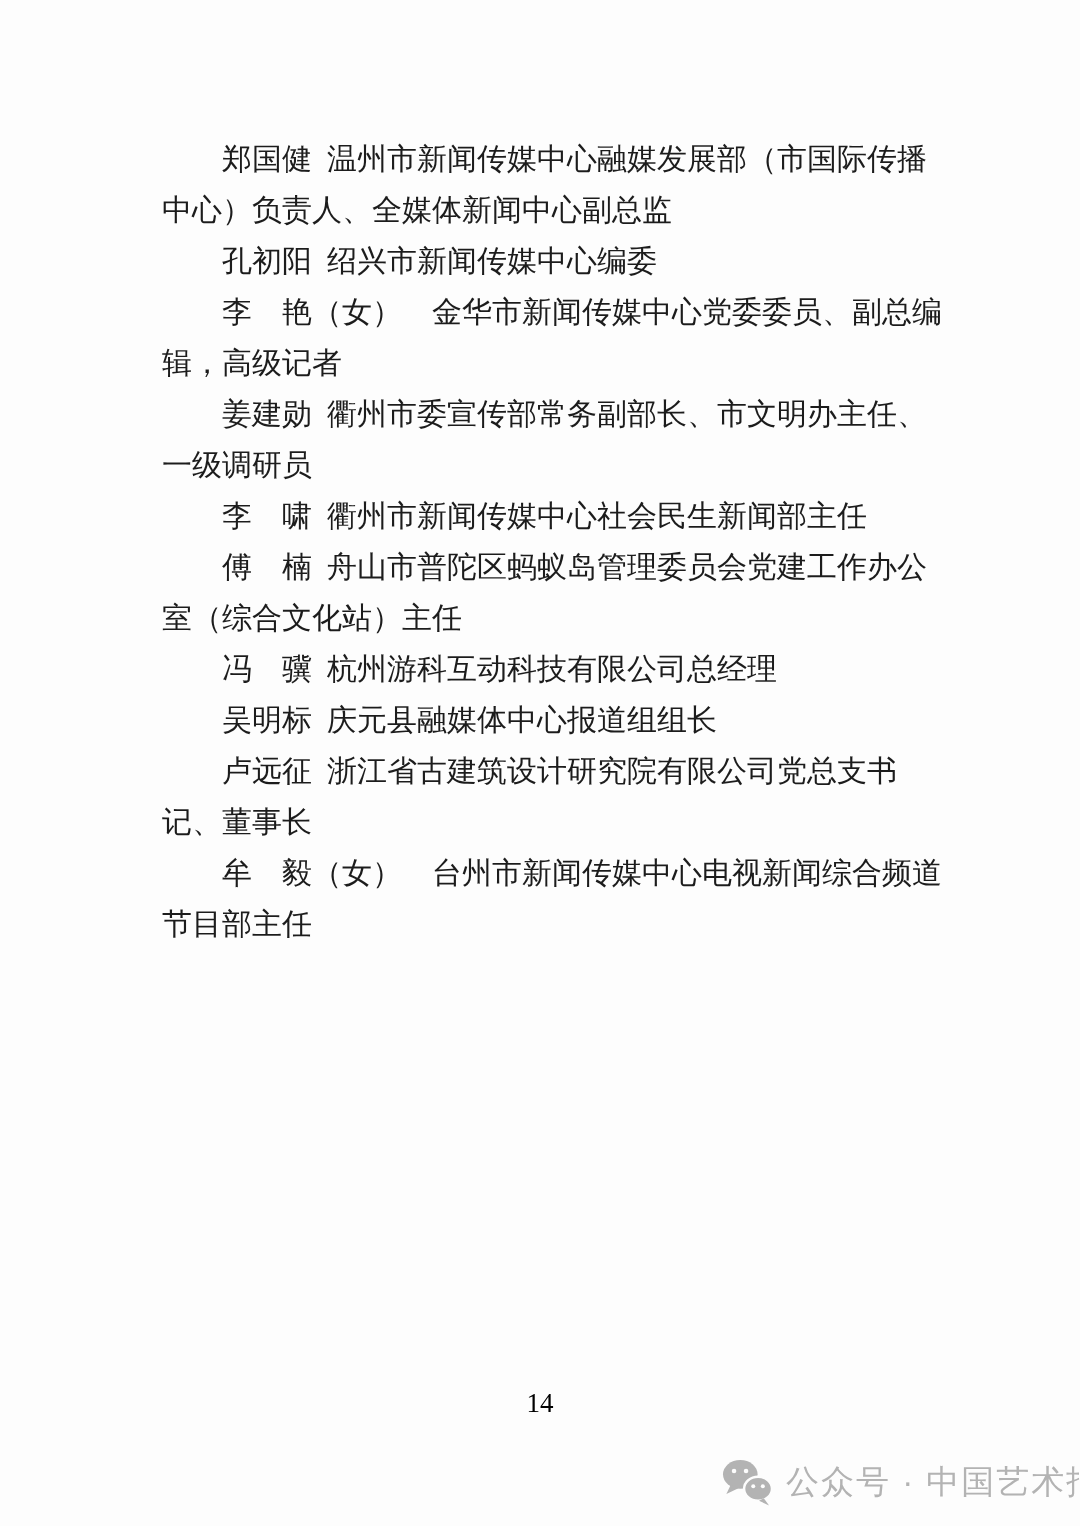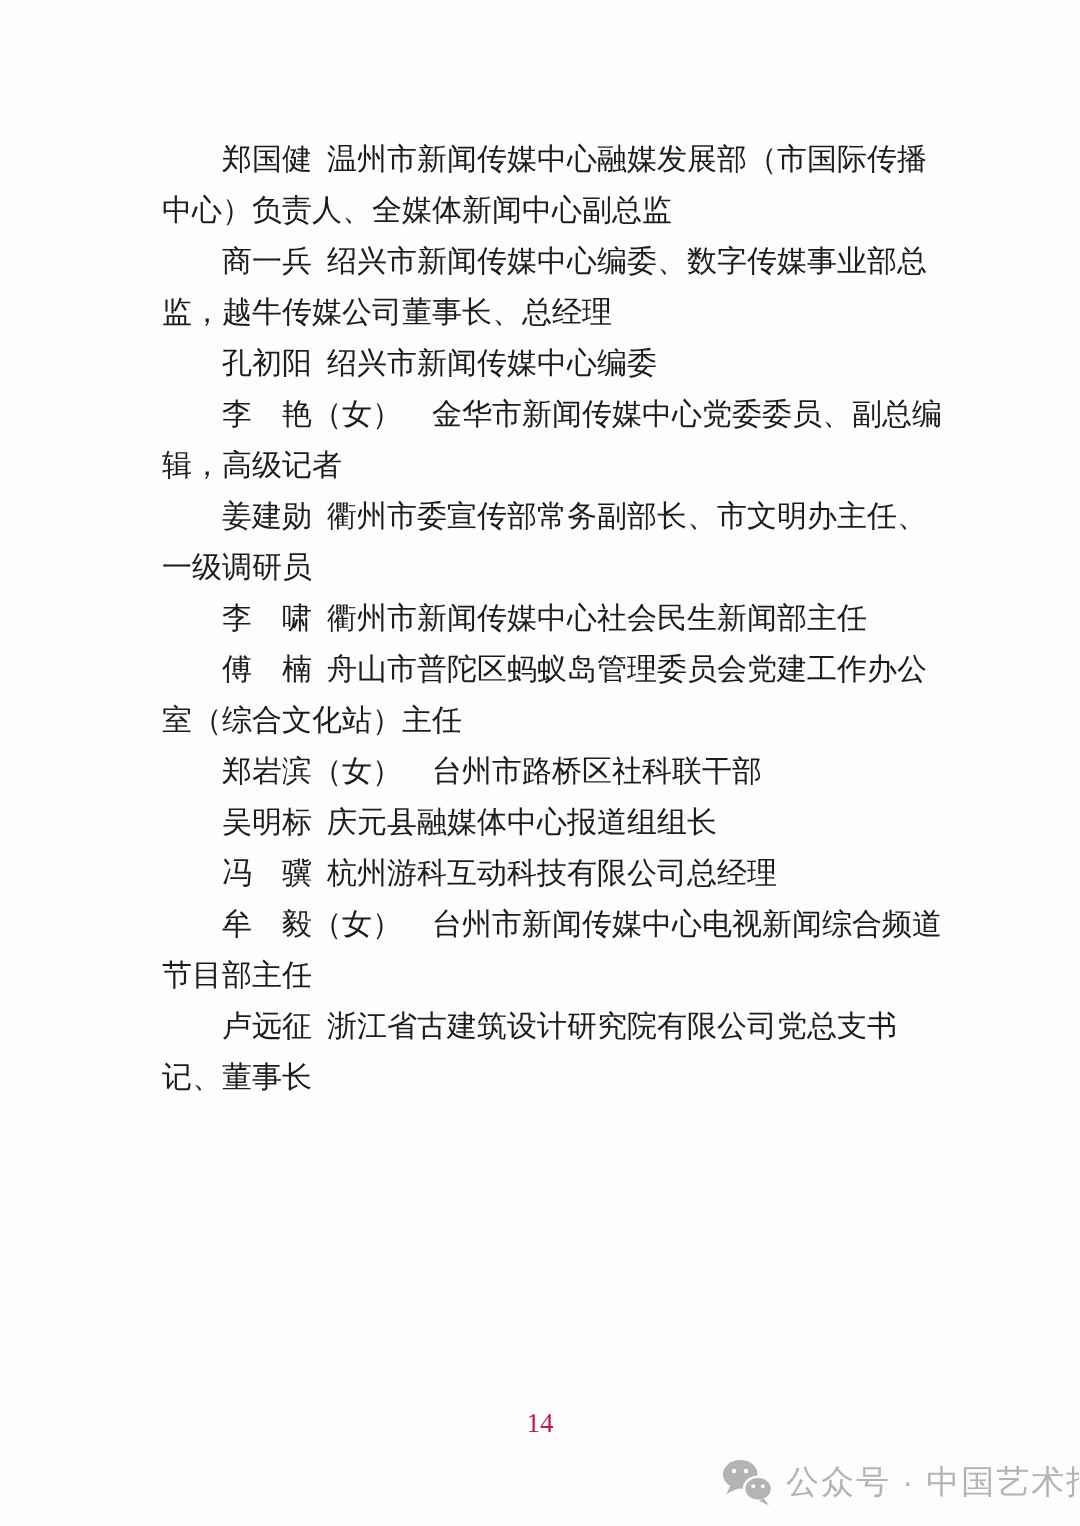--- a/index.html
+++ b/index.html
@@ -42,22 +42,21 @@
     font-family: Liberation Serif, serif;
   }
   .page-number {
     position: absolute;
     top: 1388px;
     left: 0;
     width: 100%;
     text-align: center;
     font-family: "Liberation Serif", serif;
     font-size: 27px;
-    color: #be185d;
-    margin-top: 20px;
+    color: #000000;
   }
   .watermark {
     position: absolute;
     left: 720px;
     top: 1458px;
     height: 48px;
     display: flex;
     align-items: center;
     gap: 12px;
     color: #b3b3b3;
@@ -72,42 +71,40 @@
 </head>
 <body>
 
 <div class="page">
 
   <div class="content" id="list">
   <p class="entry"><span class="name">郑国健</span><span> </span><span class="title">温州市新闻传媒中心融媒发展部（市国际传播中心）负责人、全媒体新闻中心副总监</span></p>
 
 
 
-  <p class="entry"><span class="name">商一兵</span><span> </span><span class="title">绍兴市新闻传媒中心编委、数字传媒事业部总监，越牛传媒公司董事长、总经理</span></p>
 
   <p class="entry"><span class="name">孔初阳</span><span> </span><span class="title">绍兴市新闻传媒中心编委</span></p>
 
   <p class="entry"><span class="name">李　艳（女）</span><span> </span><span class="title">金华市新闻传媒中心党委委员、副总编辑，高级记者</span></p>
 
   <p class="entry"><span class="name">姜建勋</span><span> </span><span class="title">衢州市委宣传部常务副部长、市文明办主任、一级调研员</span></p>
 
   <p class="entry"><span class="name">李　啸</span><span> </span><span class="title">衢州市新闻传媒中心社会民生新闻部主任</span></p>
 
   <p class="entry"><span class="name">傅　楠</span><span> </span><span class="title">舟山市普陀区蚂蚁岛管理委员会党建工作办公室（综合文化站）主任</span></p>
 
-  <p class="entry"><span class="name">郑岩滨（女）</span><span> </span><span class="title">台州市路桥区社科联干部</span></p>
 
+
+  <p class="entry"><span class="name">冯　骥</span><span> </span><span class="title">杭州游科互动科技有限公司总经理</span></p>
 
   <p class="entry"><span class="name">吴明标</span><span> </span><span class="title">庆元县融媒体中心报道组组长</span></p>
 
-  <p class="entry"><span class="name">冯　骥</span><span> </span><span class="title">杭州游科互动科技有限公司总经理</span></p>
+  <p class="entry"><span class="name">卢远征</span><span> </span><span class="title">浙江省古建筑设计研究院有限公司党总支书记、董事长</span></p>
 
   <p class="entry"><span class="name">牟　毅（女）</span><span> </span><span class="title">台州市新闻传媒中心电视新闻综合频道节目部主任</span></p>
-
-  <p class="entry"><span class="name">卢远征</span><span> </span><span class="title">浙江省古建筑设计研究院有限公司党总支书记、董事长</span></p>
 
 </div>
 
   <div class="page-number">14</div>
 
   <div class="watermark">
     <svg width="54" height="48" viewBox="0 0 56 50" aria-hidden="true">
       <g fill="#b3b3b3">
         <ellipse cx="21" cy="17" rx="18" ry="15"></ellipse>
         <path d="M11 28 L6.5 37.5 L19 31.5 Z"></path>

